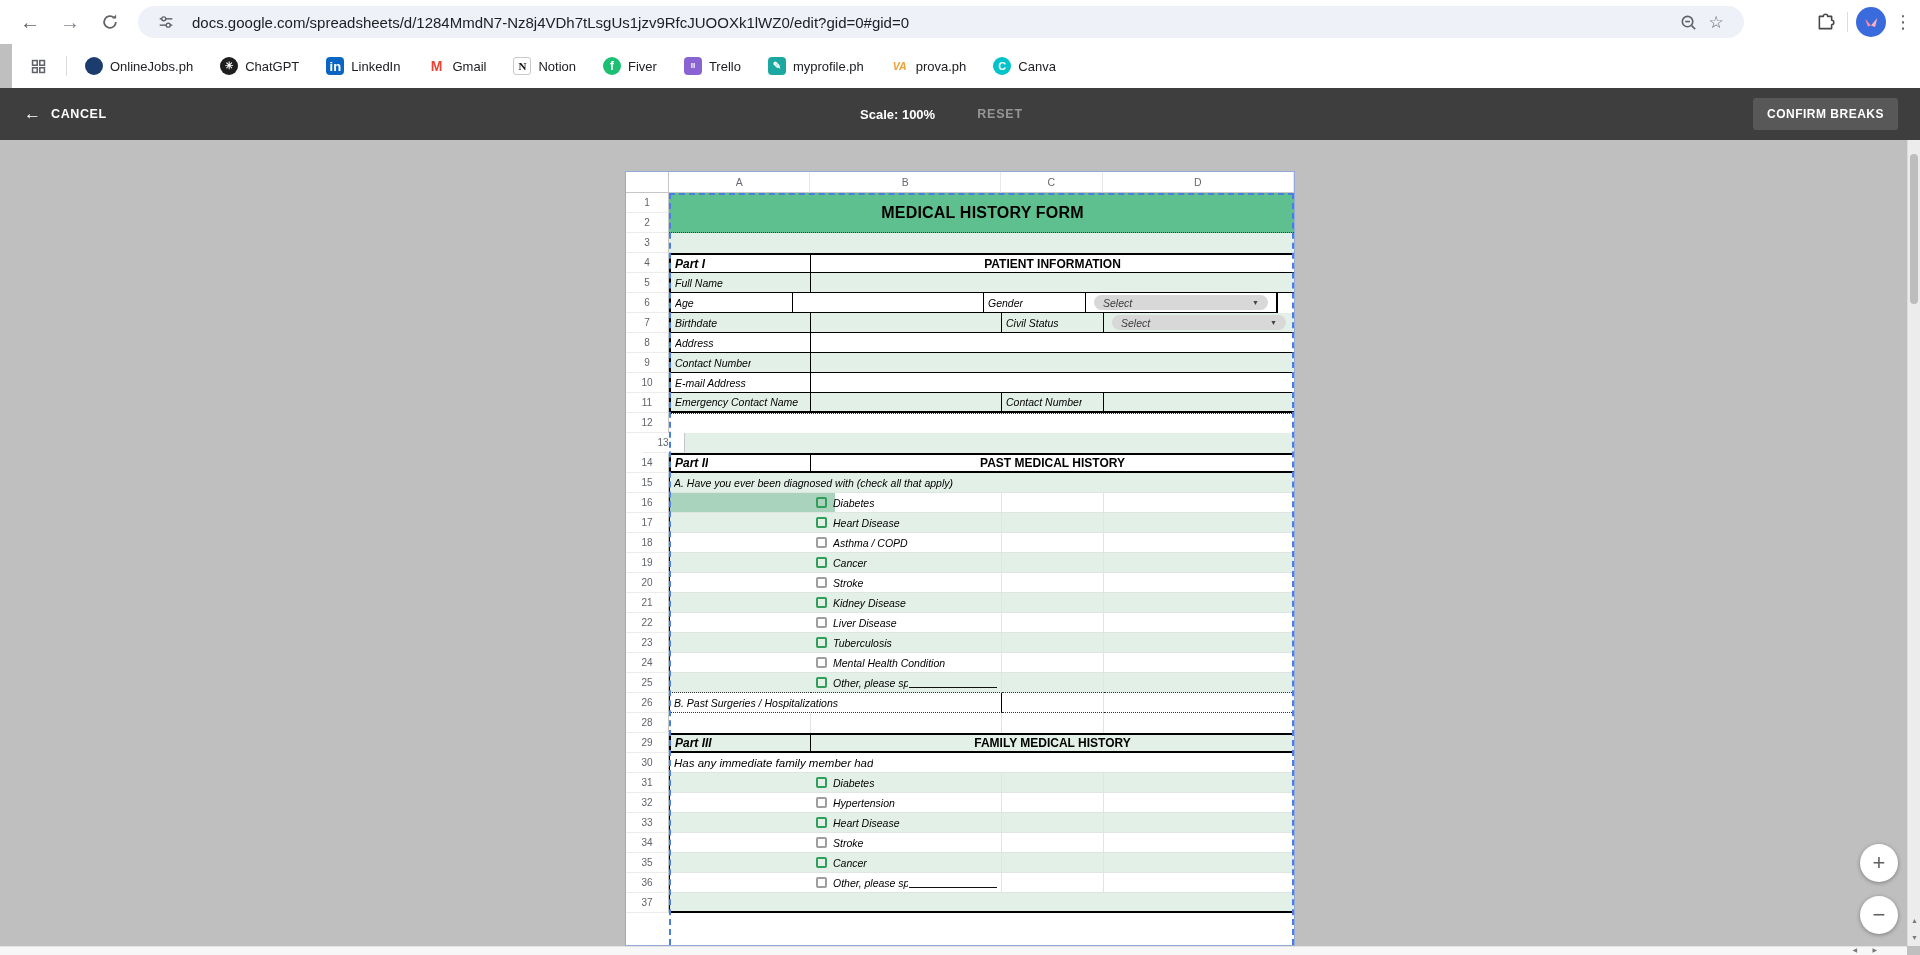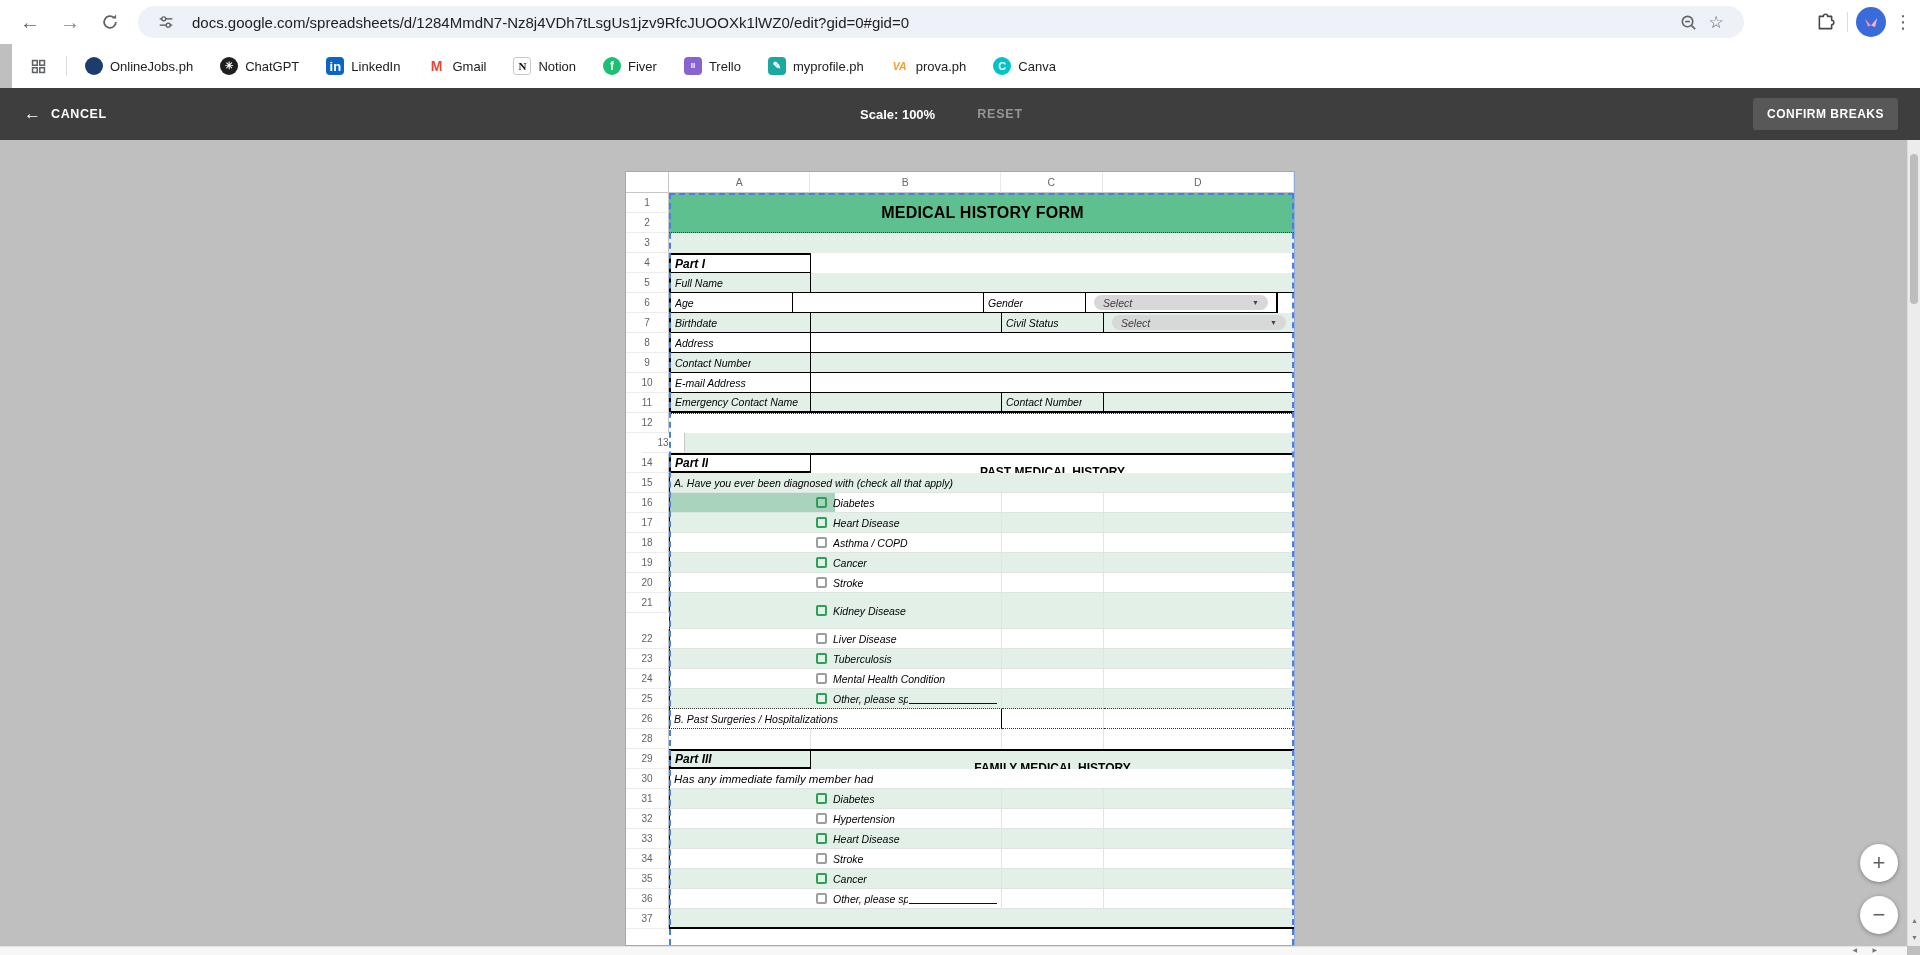--- a/index.html
+++ b/index.html
@@ -65,21 +65,21 @@
   .colh { height:21px; display:flex; align-items:center; justify-content:center; background:#fff;
     color:#656a70; font-size:10.5px; border-right:1px solid #e8e8e8; border-bottom:1px solid #c6c6c6; }
   .srow { display:flex; }
   .numcol { width:43px; display:flex; flex-direction:column; flex:0 0 auto; }
   .num { display:flex; align-items:center; justify-content:center; background:#fff; color:#5f6368;
     font-size:10px; border-right:1px solid #c6c6c6; border-bottom:1px solid #ececec; }
   .cell { display:flex; align-items:center; padding:0 4px; font-size:10.5px; color:#000;
     white-space:nowrap; overflow:hidden; flex:0 0 auto; }
   .ctext { overflow:hidden; }
   .b { font-weight:bold; } .i { font-style:italic; }
-  .ctr { justify-content:center; padding:17px; }
+  .ctr { justify-content:center; padding:8px; }
   .fs12 { font-size:12px; } .fs11 { font-size:11.5px; } .fs16 { font-size:16px; letter-spacing:.2px; }
   .bgw { background:#ffffff; } .bgl { background:#e2f0e8; } .bgm { background:#a9d3bd; }
   .bgt { background:#5ec08f; }
   .bgstrip { background:linear-gradient(90deg,#a9d3bd 0px,#a9d3bd 24px,#ffffff 24px); }
   .bt2 { border-top:2px solid #000; } .bb2 { border-bottom:2px solid #000; } .bb1 { border-bottom:1px solid #000; }
   .bl2 { border-left:2px solid #000; } .br2 { border-right:2px solid #000; }
   .bl1 { border-left:1px solid #000; } .br1 { border-right:1px solid #000; }
   .bdot-b { border-bottom:1px dotted #333; } .bdot-t { border-top:1px dotted #333; }
   .glb { border-bottom:1px solid #dfe5e1; } .glr { border-right:1px solid #dfe5e1; }
   .cb { display:inline-block; width:11px; height:11px; border:2px solid #2e9e58; border-radius:2px;
@@ -232,20 +232,23 @@
         </div>
         <div class="cell bgl" style="width: 627px;"></div>
       </div>
       <div class="srow" style="height: 20px;">
         <div class="numcol">
           <div class="num" style="height: 20px;">4</div>
         </div>
         <div class="cell bgw b i fs12 bt2 bb1 bl2 br1" style="width: 142px;">
           <span class="ctext">Part I</span>
         </div>
+        <div class="cell bgw b ctr fs12 bt2 bb1 br2" style="width: 485px;">
+          <span class="ctext">PATIENT INFORMATION</span>
+        </div>
       </div>
       <div class="srow" style="height: 20px;">
         <div class="numcol">
           <div class="num" style="height: 20px;">5</div>
         </div>
         <div class="cell bgl i bb1 bl2 br1" style="width: 142px;">
           <span class="ctext">Full Name</span>
         </div>
         <div class="cell bgl bb1 br2" style="width: 485px;"></div>
       </div>
@@ -409,21 +412,21 @@
           <div class="num" style="height: 20px;">20</div>
         </div>
         <div class="cell bgw bl1 glb" style="width: 142px;"></div>
         <div class="cell bgw i glb glr" style="width: 191px;">
           <span class="cb cb-gray"></span>
           <span class="ctext">Stroke</span>
         </div>
         <div class="cell bgw glb glr" style="width: 102px;"></div>
         <div class="cell bgw glb br1" style="width: 192px;"></div>
       </div>
-      <div class="srow" style="height: 36px;">
+      <div class="srow" style="height: 20px;">
         <div class="numcol">
           <div class="num" style="height: 20px;">21</div>
         </div>
         <div class="cell bgl bl1 glb" style="width: 142px;"></div>
         <div class="cell bgl i glb glr" style="width: 191px;">
           <span class="cb"></span>
           <span class="ctext">Kidney Disease</span>
         </div>
         <div class="cell bgl glb glr" style="width: 102px;"></div>
         <div class="cell bgl glb br1" style="width: 192px;"></div>

